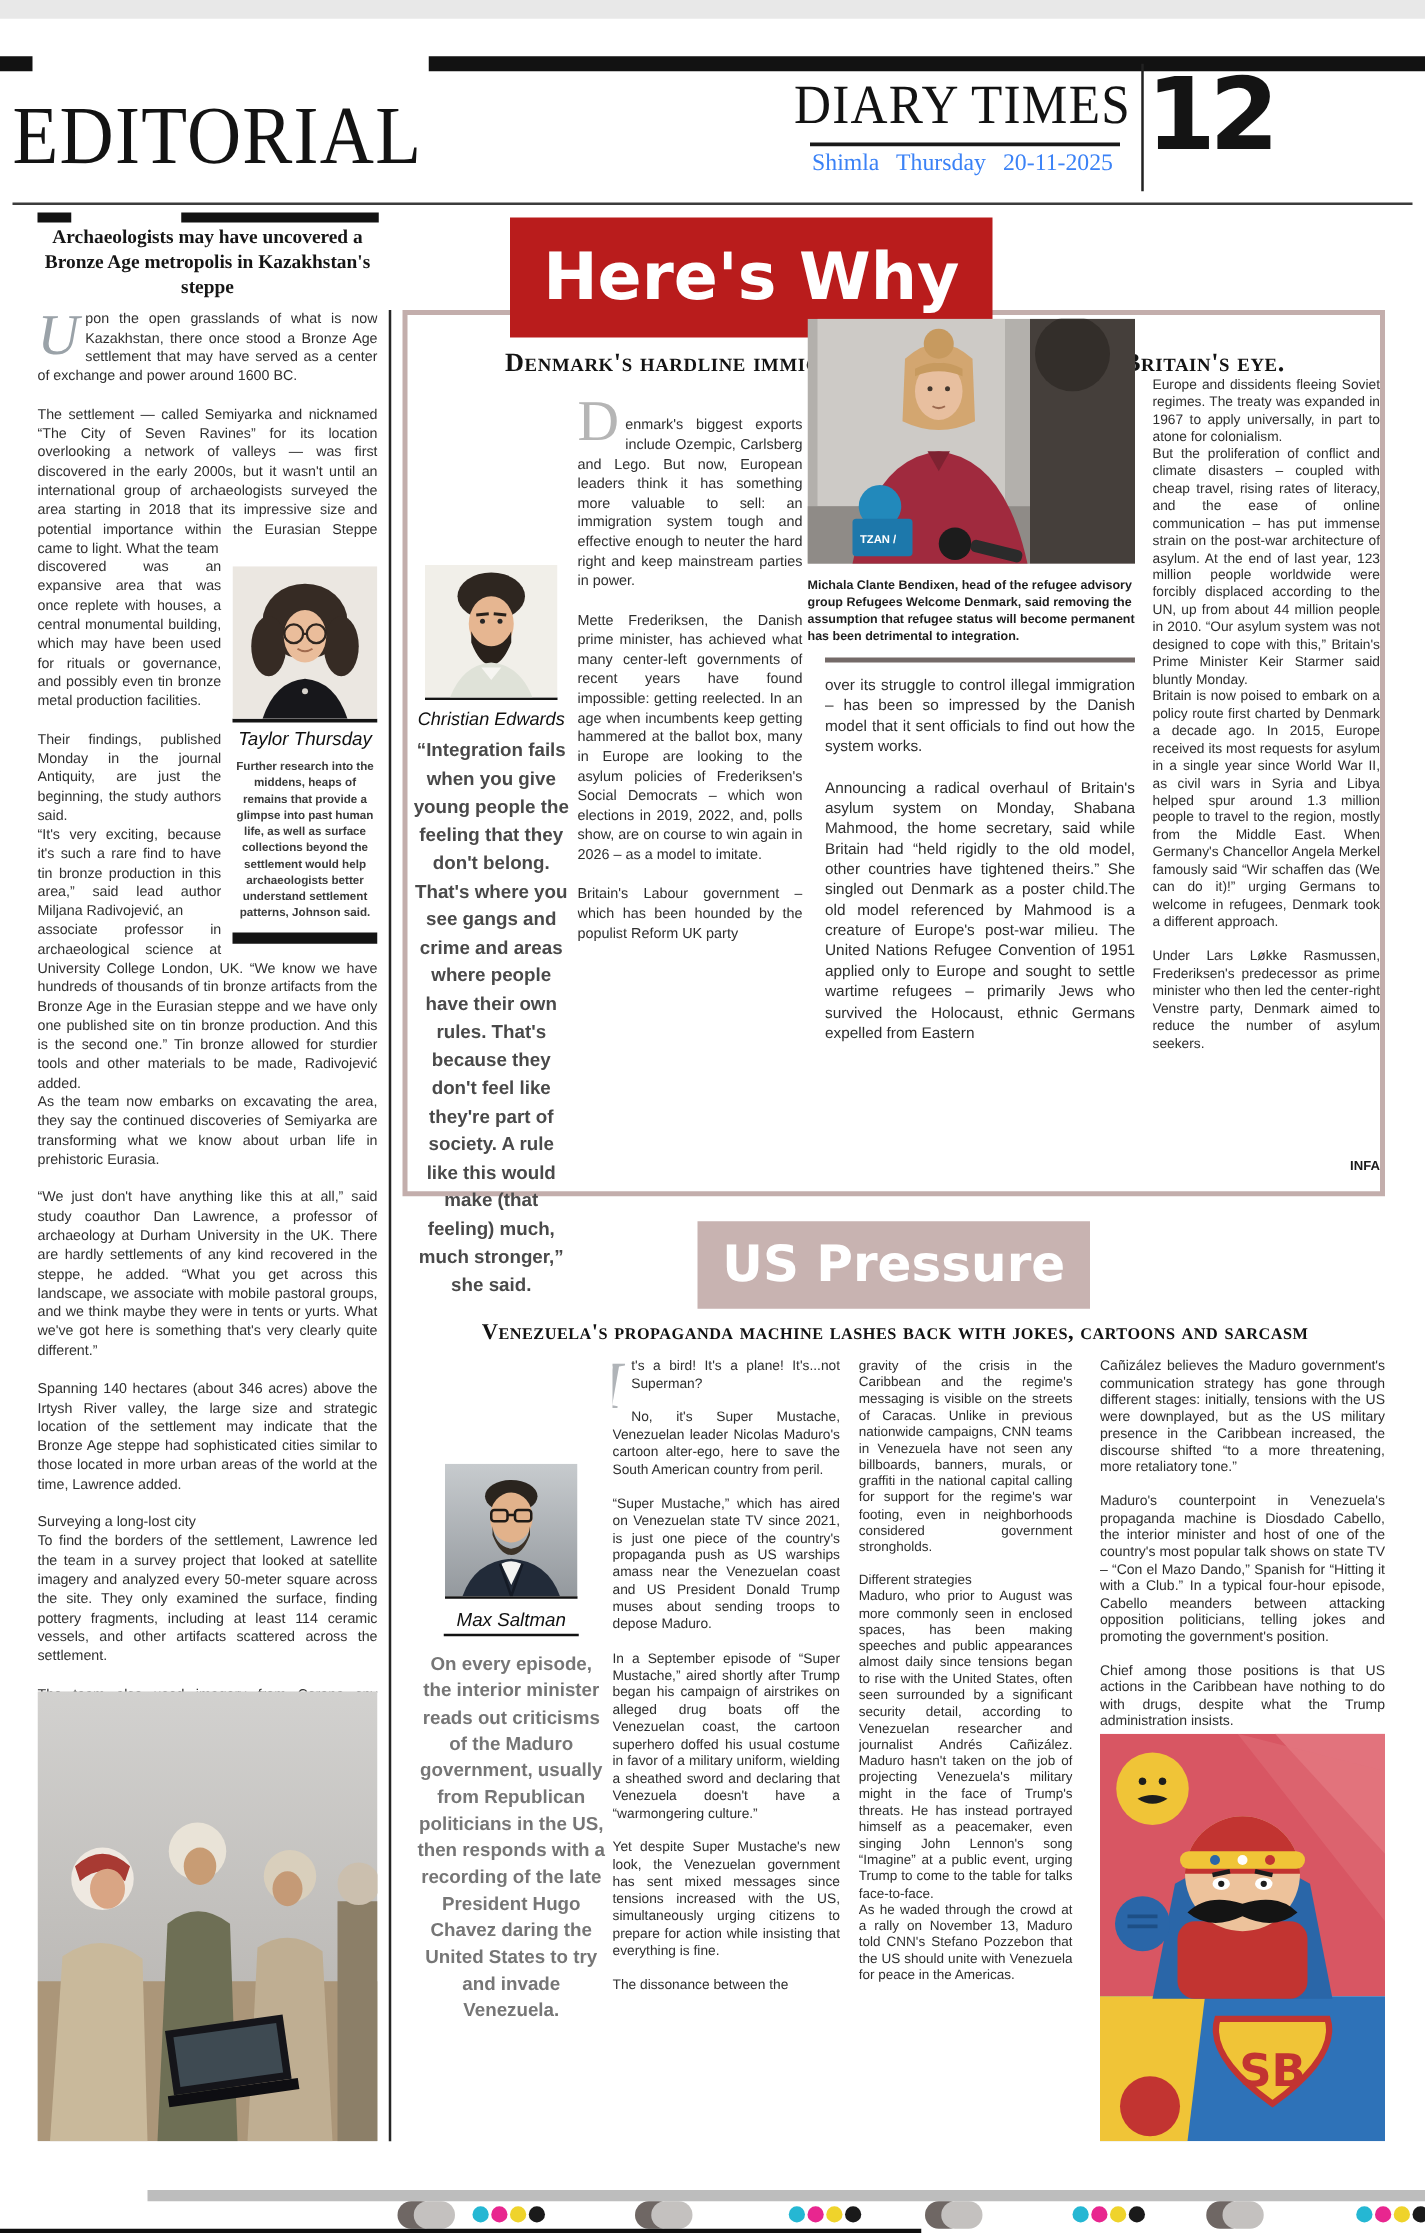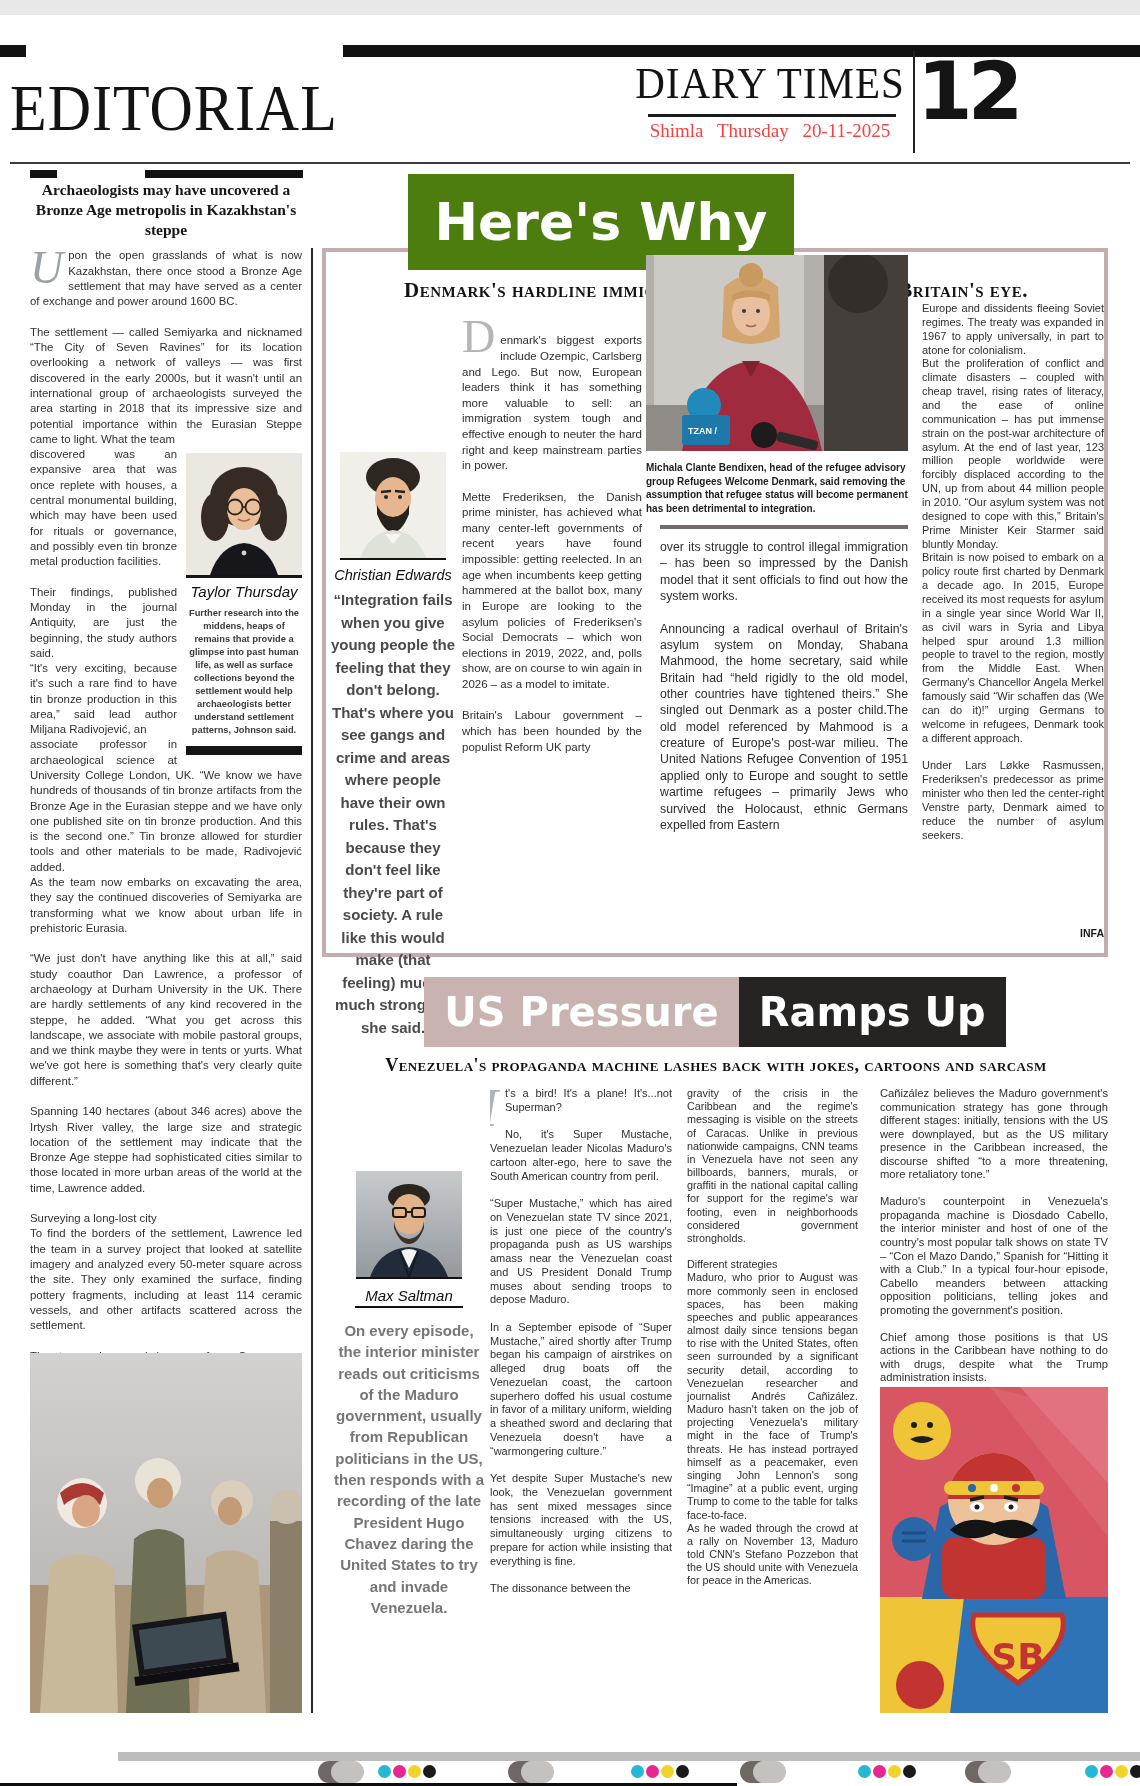--- a/index.html
+++ b/index.html
@@ -10,21 +10,21 @@
 
   
   #top-bar-left{left:0;top:30px;width:26px;height:12px;background:#121212;}
   #top-bar-right{left:343px;top:30px;width:797px;height:12px;background:#121212;}
   #editorial{left:10px;top:56px;font-family:"Liberation Serif",serif;font-size:60px;
              letter-spacing:1px;color:#131313;transform:scaleY(1.1);transform-origin:top left;}
   #masthead{left:628px;top:42px;width:284px;text-align:center;font-family:"Liberation Serif",serif;
             font-size:41px;color:#131313;letter-spacing:1px;transform:scaleY(1.08);transform-origin:top center;}
   #masthead-rule{left:648px;top:99px;width:248px;height:3px;background:#1a1a1a;}
   #dateline{left:628px;top:105px;width:284px;text-align:center;font-family:"Liberation Serif",serif;
-            font-size:19px;color:#ef4444;word-spacing:9px;}
+            font-size:19px;color:#3b82f6;word-spacing:9px;}
   #head-vline{left:913px;top:36px;width:2px;height:102px;background:#222;}
   #pagenum{left:917px;top:30px;font-family:"DejaVu Sans",sans-serif;font-weight:bold;
            font-size:80px;color:#141414;letter-spacing:-5px;}
   #header-rule{left:10px;top:147px;width:1120px;height:2px;background:#3c3c3c;}
 
   
   #kaz-bar-a{left:30px;top:155px;width:27px;height:8px;background:#121212;}
   #kaz-bar-b{left:145px;top:155px;width:158px;height:8px;background:#121212;}
   #kaz{left:30px;top:165px;width:272px;}
   .kaz-hl{font-family:"Liberation Serif",serif;font-weight:bold;font-size:15.5px;
@@ -37,21 +37,21 @@
   .inset-name{font-style:italic;font-size:15px;margin:4px 0 5px;color:#101010;}
   .inset-cap{font-weight:bold;font-size:9.3px;line-height:1.4;color:#3b3b3b;white-space:pre-line;}
   .strip{height:9px;background:#141414;margin-top:9px;}
   #kaz-photo{left:30px;top:1338px;width:272px;height:360px;}
 
   
   #v-divider{left:311px;top:233px;width:2px;height:1465px;background:#262626;}
 
   
   #dk-box{left:322px;top:233px;width:786px;height:709px;border:4px solid #c3aeac;box-sizing:border-box;background:#fff;}
-  #hw-box{left:408px;top:159px;width:386px;height:96px;background:#4d7c0f;color:#ffffff;
+  #hw-box{left:408px;top:159px;width:386px;height:96px;background:#b91c1c;color:#ffffff;
           display:flex;align-items:center;justify-content:center;
           font-family:"DejaVu Sans",sans-serif;font-weight:bold;font-size:52px;}
   #dk-sub{left:340px;top:263px;width:752px;text-align:center;font-family:"Liberation Serif",serif;
           font-weight:bold;font-variant:small-caps;font-size:21px;letter-spacing:.5px;color:#141414;}
   #dk-side{left:330px;top:437px;width:126px;text-align:center;}
   #dk-side svg{display:inline-block;border-bottom:2px solid #141414;}
   .side-name{font-style:italic;font-size:14.5px;color:#101010;margin:3px 0 6px;}
   .side-quote{font-weight:bold;font-size:15px;line-height:1.5;color:#4a4a4a;white-space:pre-line;}
   #dk-c1{left:462px;top:287px;width:180px;height:648px;font-size:11.5px;line-height:1.36;overflow:hidden;}
   .dc-d{font-size:46px;line-height:38px;margin:0 5px 0 0;color:#b5b5b5;}
@@ -242,21 +242,20 @@
 
   <div class="abs just" id="dk-c3">Europe and dissidents fleeing Soviet regimes. The treaty was expanded in 1967 to apply universally, in part to atone for colonialism.
 But the proliferation of conflict and climate disasters – coupled with cheap travel, rising rates of literacy, and the ease of online communication – has put immense strain on the post-war architecture of asylum. At the end of last year, 123 million people worldwide were forcibly displaced according to the UN, up from about 44 million people in 2010. “Our asylum system was not designed to cope with this,” Britain's Prime Minister Keir Starmer said bluntly Monday.
 Britain is now poised to embark on a policy route first charted by Denmark a decade ago. In 2015, Europe received its most requests for asylum in a single year since World War II, as civil wars in Syria and Libya helped spur around 1.3 million people to travel to the region, mostly from the Middle East. When Germany's Chancellor Angela Merkel famously said “Wir schaffen das (We can do it)!” urging Germans to welcome in refugees, Denmark took a different approach.
 
 Under Lars Løkke Rasmussen, Frederiksen's predecessor as prime minister who then led the center-right Venstre party, Denmark aimed to reduce the number of asylum seekers.</div>
   <div class="abs" id="dk-credit">INFA</div>
 
   <div class="abs" id="us-title">
     <div class="us-seg us-l">US Pressure</div>
-    <div class="us-seg us-r">Ramps Up</div>
   </div>
   <div class="abs" id="us-sub">Venezuela's propaganda machine lashes back with jokes, cartoons and sarcasm</div>
 
   <div class="abs" id="ven-side">
     <svg width="106" height="106" viewBox="0 0 106 106">
       <defs>
         <linearGradient id="maxbg" x1="0" y1="0" x2="0" y2="1">
           <stop offset="0" stop-color="#c7cbce"></stop>
             <stop offset="1" stop-color="#94999e"></stop>
         </linearGradient>

